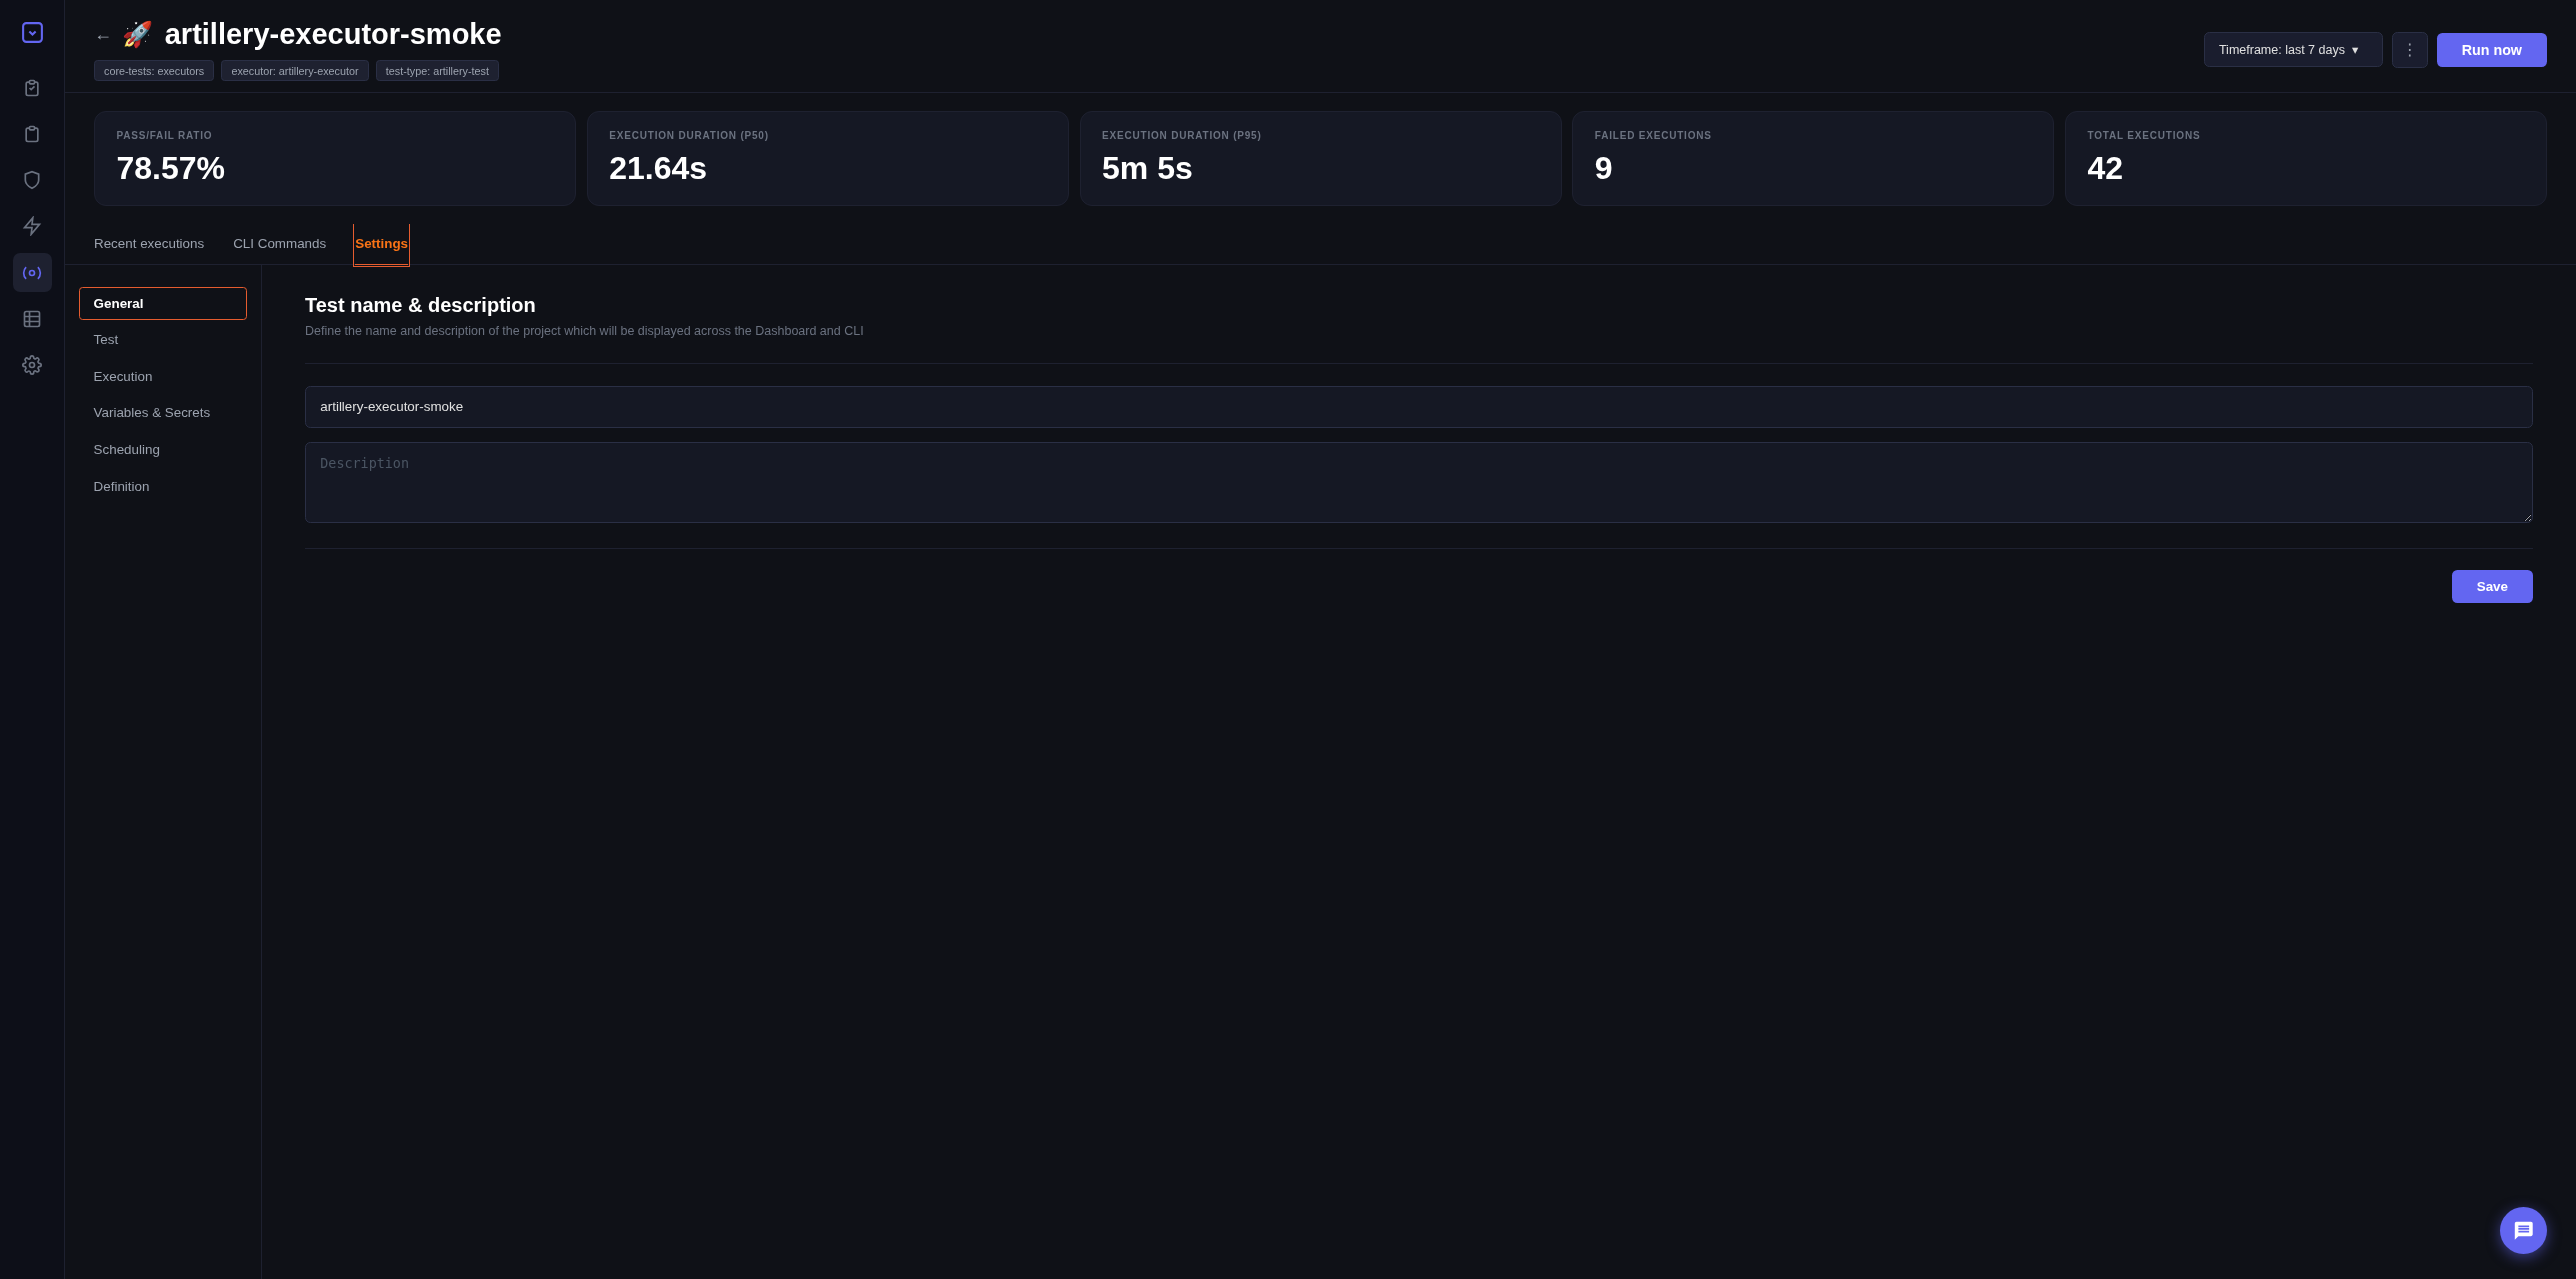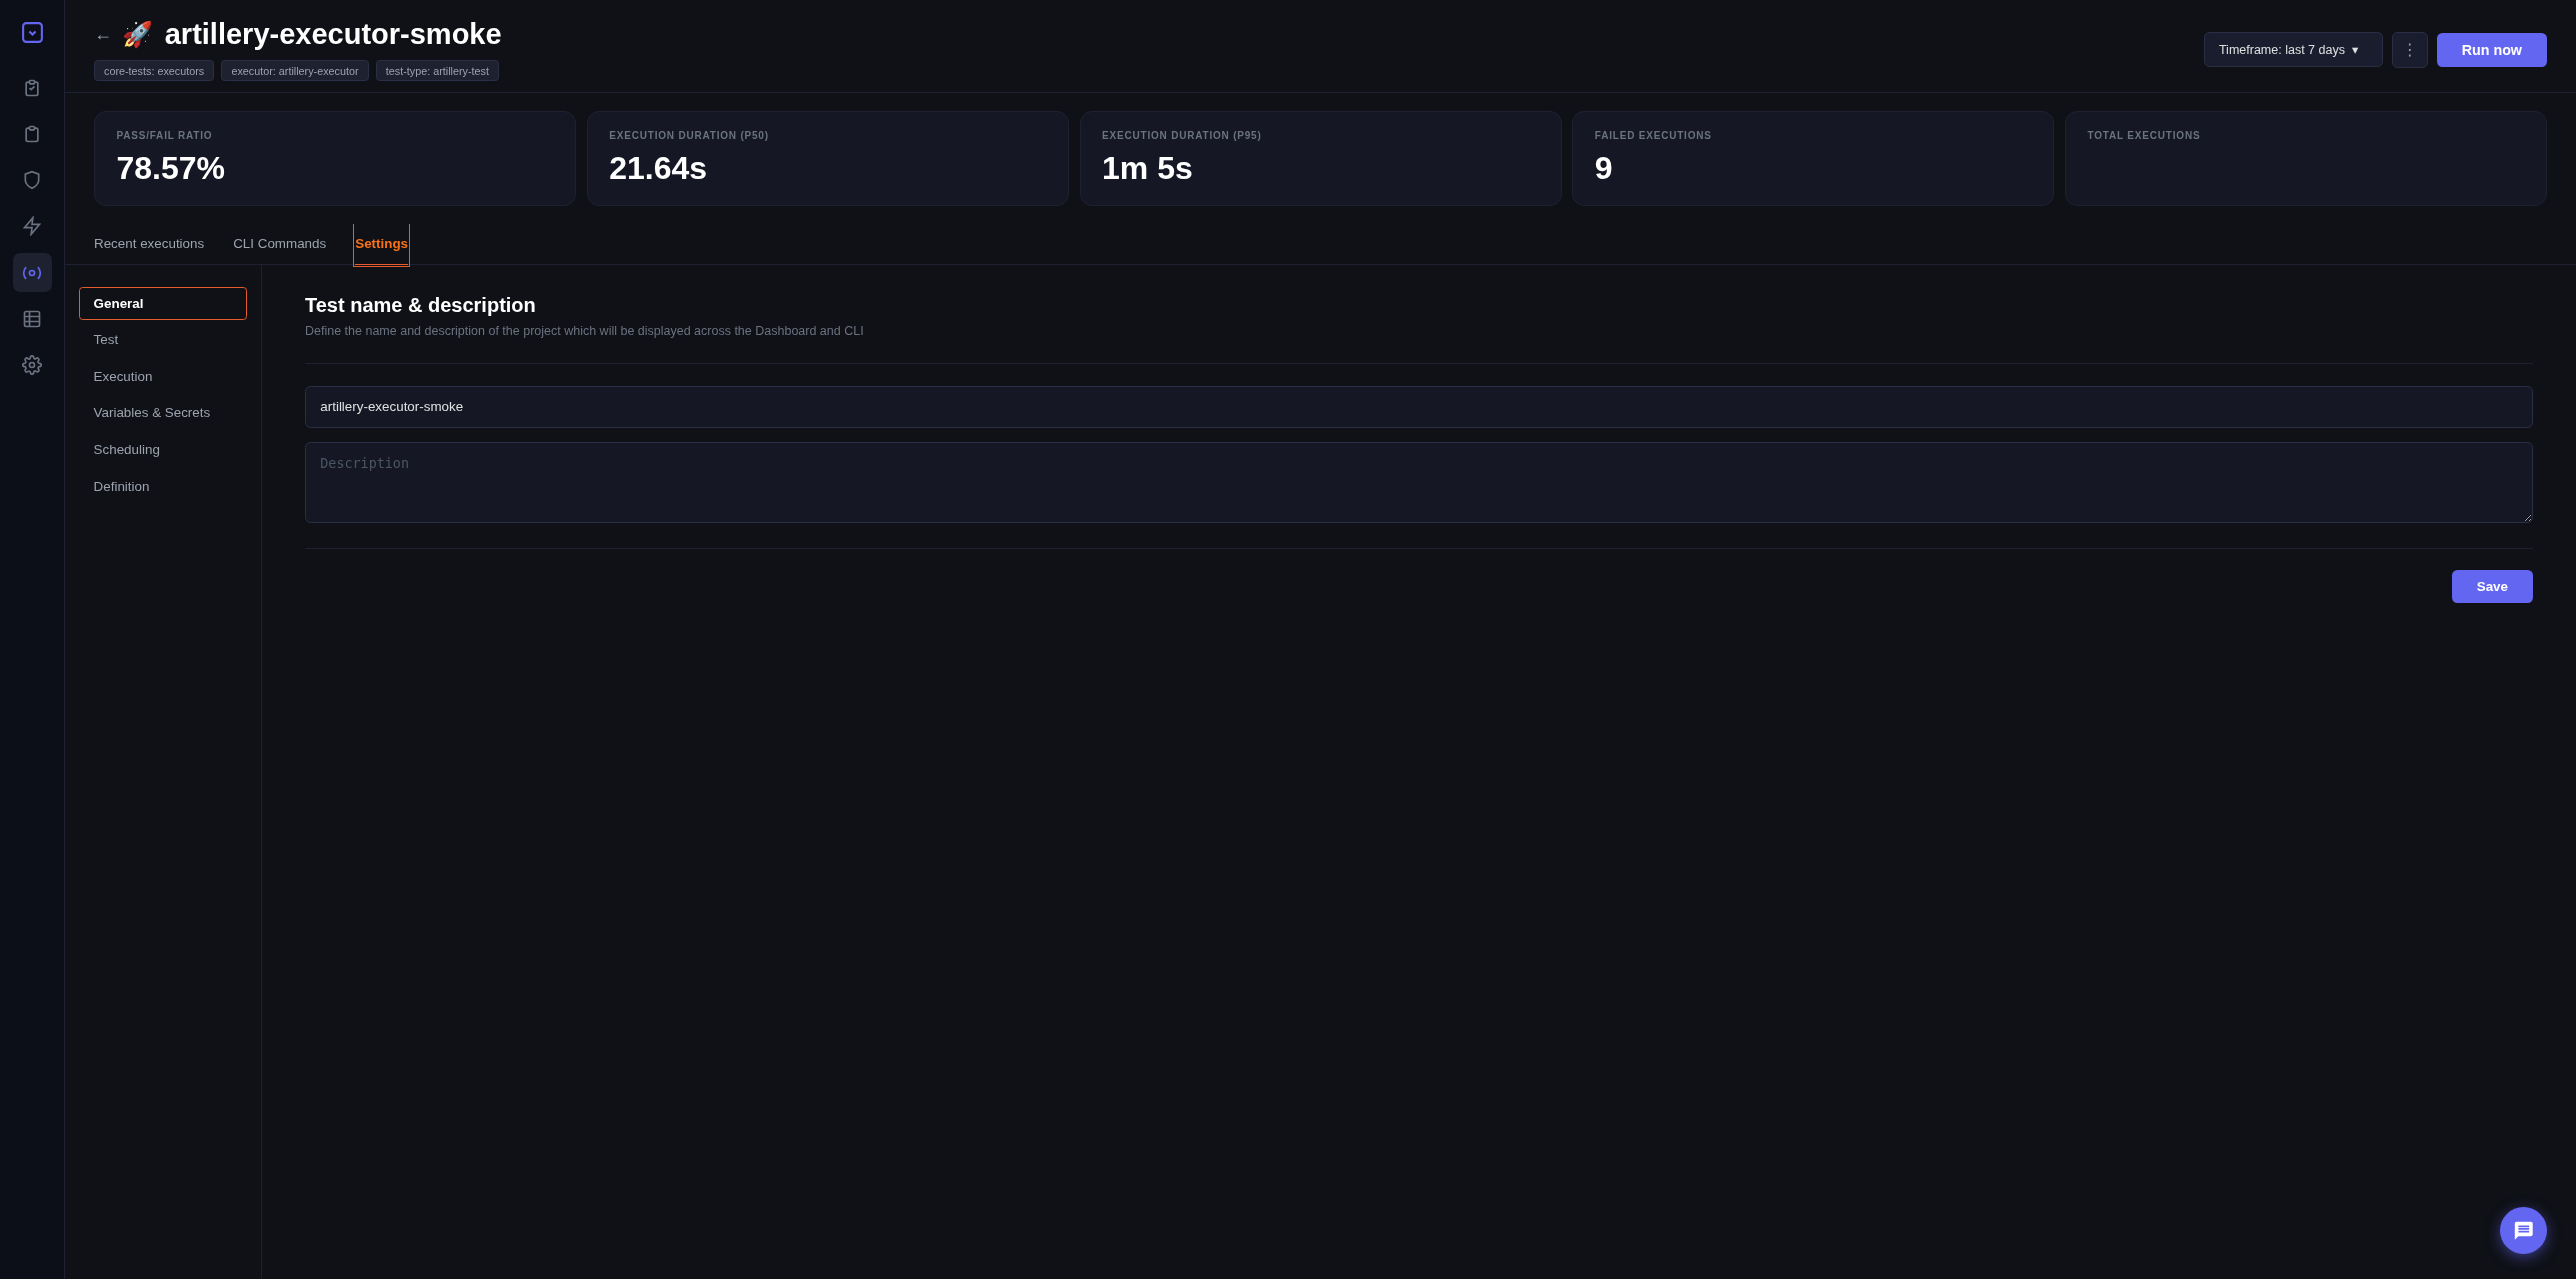--- a/index.html
+++ b/index.html
@@ -434,28 +434,29 @@
     <div class="stat-card">
       <div class="stat-label">PASS/FAIL RATIO</div>
       <div class="stat-value">78.57%</div>
     </div>
     <div class="stat-card">
       <div class="stat-label">EXECUTION DURATION (P50)</div>
       <div class="stat-value">21.64s</div>
     </div>
     <div class="stat-card">
       <div class="stat-label">EXECUTION DURATION (P95)</div>
-      <div class="stat-value">1m 5s</div>
+      <div class="stat-value">5m 5s</div>
     </div>
     <div class="stat-card">
       <div class="stat-label">FAILED EXECUTIONS</div>
       <div class="stat-value">9</div>
     </div>
     <div class="stat-card">
       <div class="stat-label">TOTAL EXECUTIONS</div>
+      <div class="stat-value">42</div>
     </div>
   </div>
 
   <div class="body-area">
     <div class="tabs-and-content">
 
       <div class="tabs-bar">
         <div class="tab">Recent executions</div>
         <div class="tab">CLI Commands</div>
         <div class="tab active">Settings</div>

